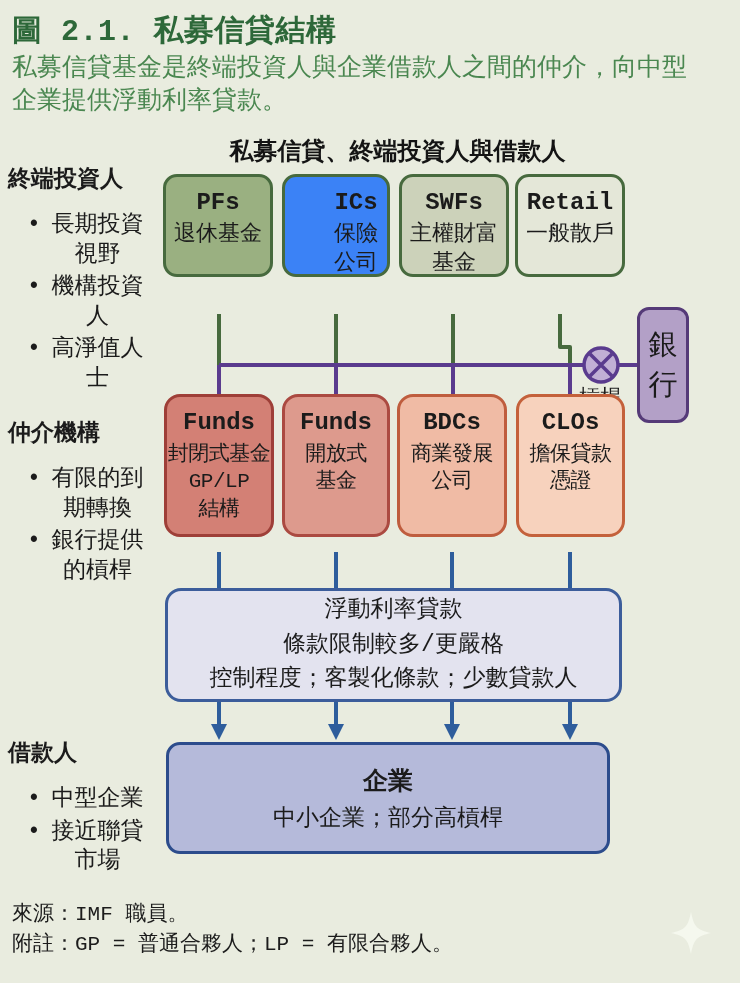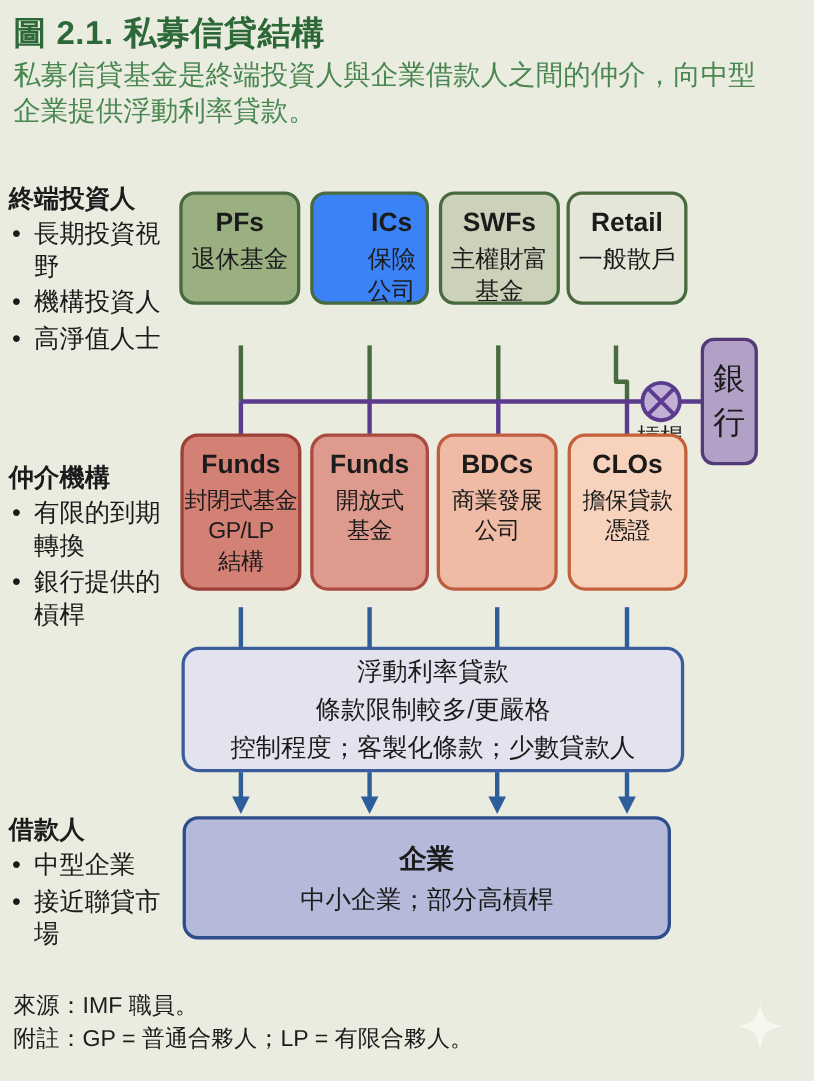--- a/index.html
+++ b/index.html
@@ -1,19 +1,19 @@
 <!DOCTYPE html>
 <html><head>
 <meta charset="utf-8">
 <style>
   html,body{margin:0;padding:0;background:#e9ecdf;}
   .page{
     position:relative;width:740px;height:983px;overflow:hidden;
     background:#e9ecdf;
-    font-family:Liberation Sans, sans-serif;
+    font-family:Liberation Mono, monospace;
     color:#1b1b1b;
   }
   .fig-title{
     position:absolute;left:12px;top:10px;
     font-size:30px;font-weight:bold;color:#2d6839;letter-spacing:0.5px;
   }
   .fig-subtitle{
     position:absolute;left:12px;top:52px;width:698px;
     font-size:25px;line-height:1.32;color:#4a8750;
   }
@@ -59,36 +59,37 @@
   
   .firms{
     left:166px;top:742px;width:444px;height:112px;border-radius:14px;
     background:#b5bada;border-color:#2c4c8c;justify-content:center;
   }
   .firms .firm-title{font-weight:bold;font-size:25px;}
   .firms .firm-sub{font-size:23px;margin-top:5px;}
   
   .side{position:absolute;left:8px;width:156px;font-size:23px;line-height:1.28;}
   .side .side-heading{font-weight:bold;margin-bottom:3px;}
-  .side ul{margin:0;padding:0;list-style:none;}
+  .side ul{margin:16px;padding:0;list-style:none;text-align:center;}
   .side li{position:relative;padding-left:23px;margin-top:3px;}
   .side li::before{content:"•";position:absolute;left:3px;top:0;}
   .side-investors{top:166px;}
   .side-intermediaries{top:420px;}
   .side-borrowers{top:740px;}
   .footer{position:absolute;left:12px;top:900px;font-size:21px;line-height:1.45;color:#1c1c1c;}
   .sparkle{position:absolute;left:669px;top:910px;}
 </style>
 </head>
 <body>
 
 <div class="page">
 
   <div class="fig-title">圖 2.1. 私募信貸結構</div>
   <div class="fig-subtitle">私募信貸基金是終端投資人與企業借款人之間的仲介，向中型企業提供浮動利率貸款。</div>
+  <div class="diagram-title">私募信貸、終端投資人與借款人</div>
 
   <svg class="connectors" width="740" height="983" viewBox="0 0 740 983">
 
     <g stroke="#476a3e" stroke-width="4" fill="none" stroke-linejoin="round">
       <path d="M219 314 V365"></path>
       <path d="M336 314 V365"></path>
       <path d="M453 314 V365"></path>
       <path d="M560 314 V347 H570 V365"></path>
     </g>
 

